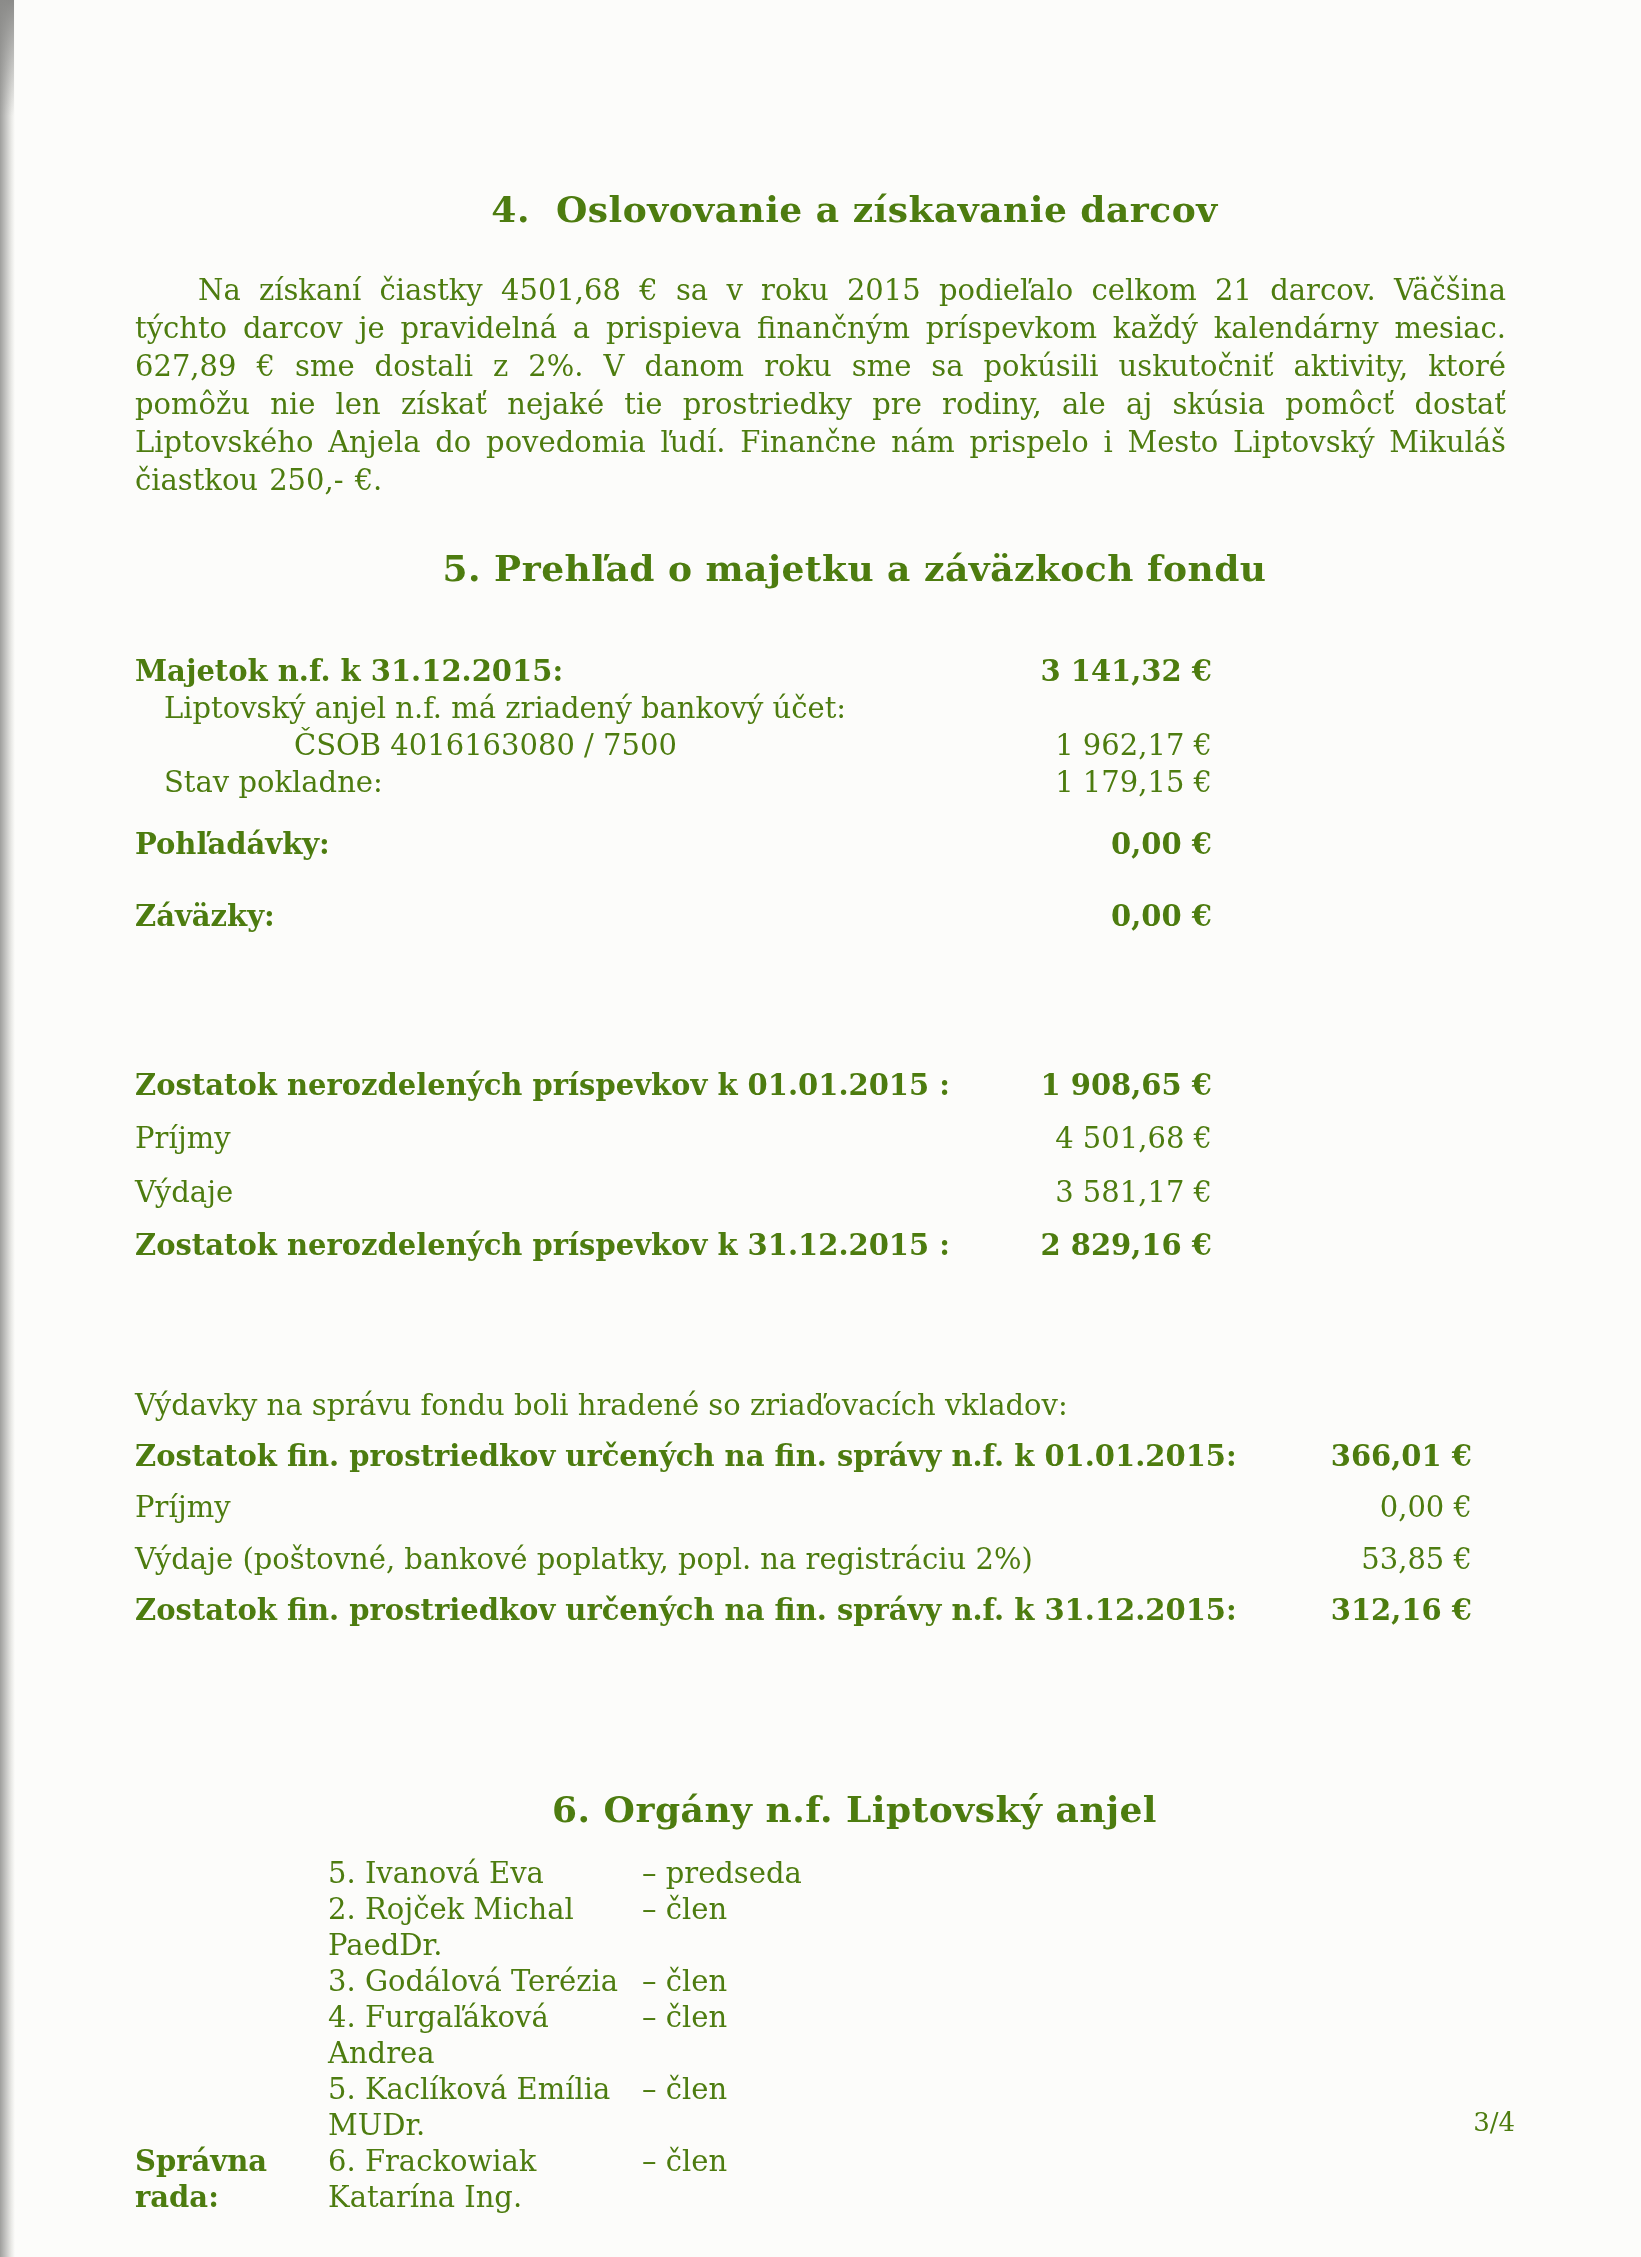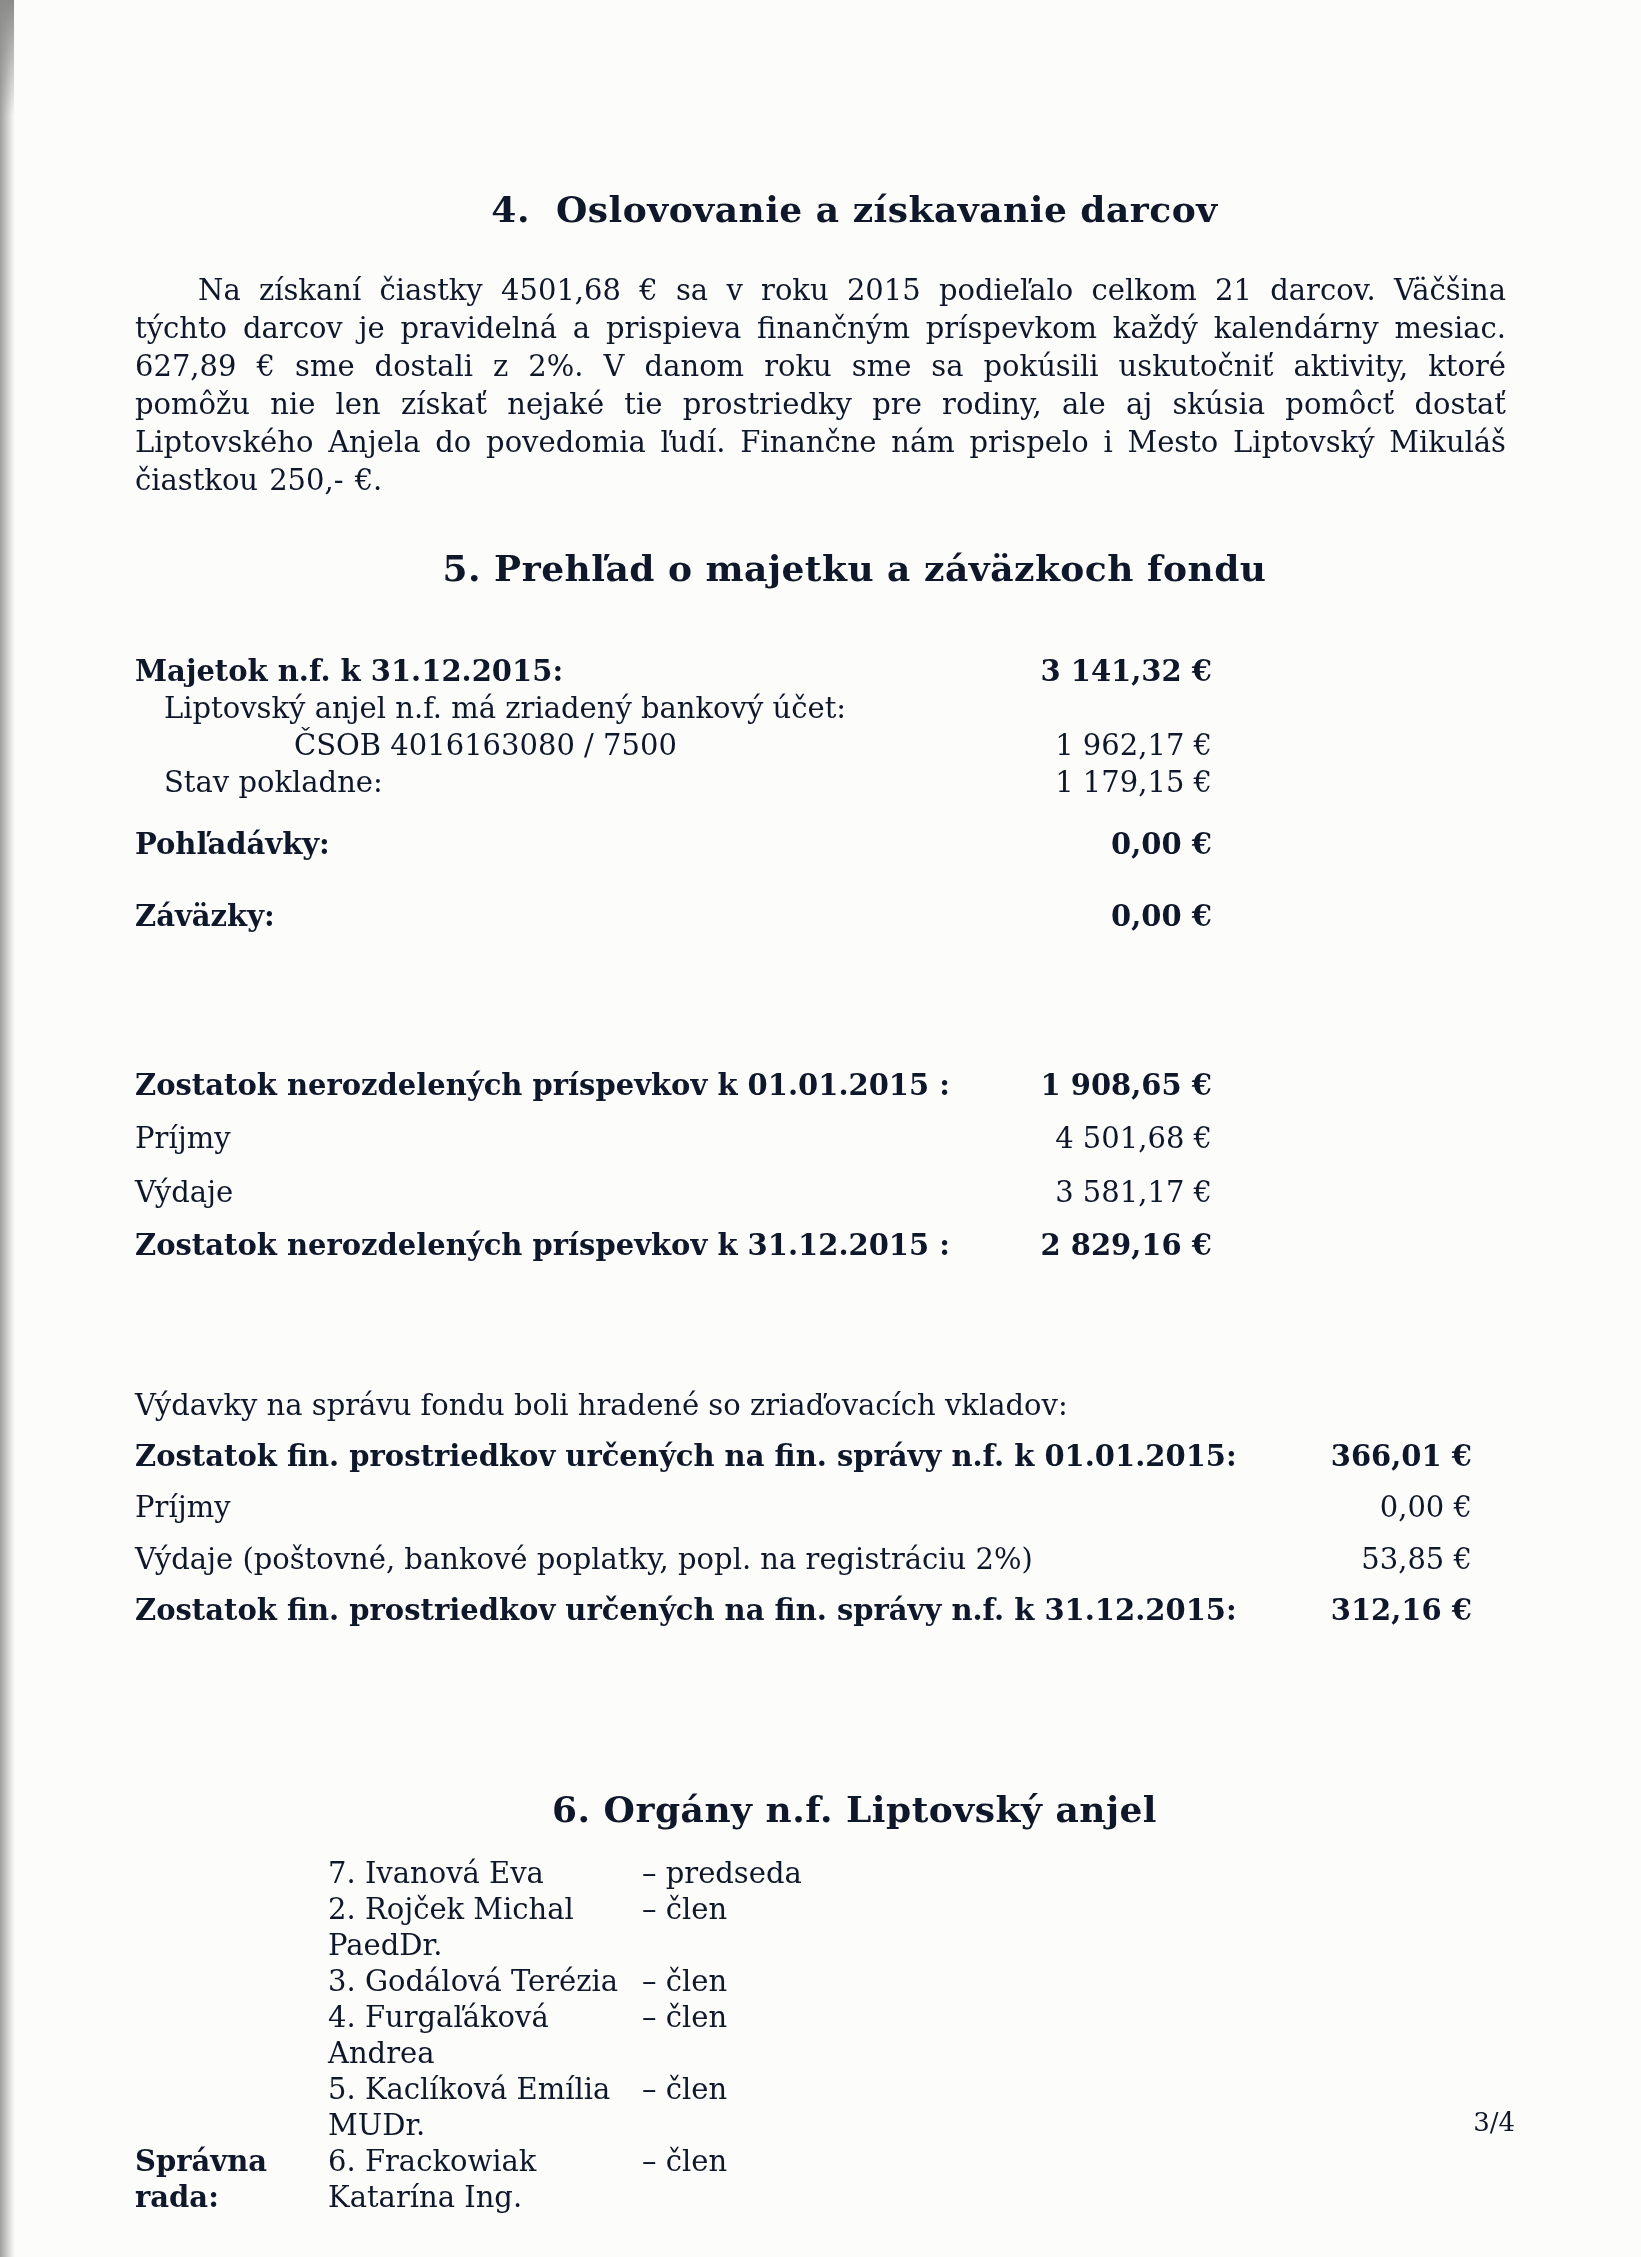--- a/index.html
+++ b/index.html
@@ -6,21 +6,21 @@
     margin: 0;
     padding: 0;
     background: #e9e9e7;
   }
   .page {
     position: relative;
     width: 1641px;
     height: 2257px;
     margin: 0 auto;
     background: #fcfcfa;
-    color: #0f172a;
+    color: #4d7c0f;
     font-family: "DejaVu Serif", "Liberation Serif", serif;
     overflow: hidden;
   }
   .scan-edge {
     position: absolute;
     left: 0; top: 0; bottom: 0;
     width: 15.4px;
     background: linear-gradient(to right, #9f9f9d 0%, #c6c6c4 40%, #e9e9e6 75%, #fcfcfa 100%);
   }
   .scan-edge-top {
@@ -181,21 +181,21 @@
         </div>
       </div>
     </div>
 
     <h2 class="heading h6">6. Orgány n.f. Liptovský anjel</h2>
 
     <div class="board">
       <div class="board-label bold">Správna rada:</div>
       <div class="members">
         <div class="member-row">
-          <span class="member-name">7. Ivanová Eva</span>
+          <span class="member-name">5. Ivanová Eva</span>
           <span class="member-role">– predseda</span>
         </div>
         <div class="member-row">
           <span class="member-name">2. Rojček Michal PaedDr.</span>
           <span class="member-role">– člen</span>
         </div>
         <div class="member-row">
           <span class="member-name">3. Godálová Terézia</span>
           <span class="member-role">– člen</span>
         </div>

